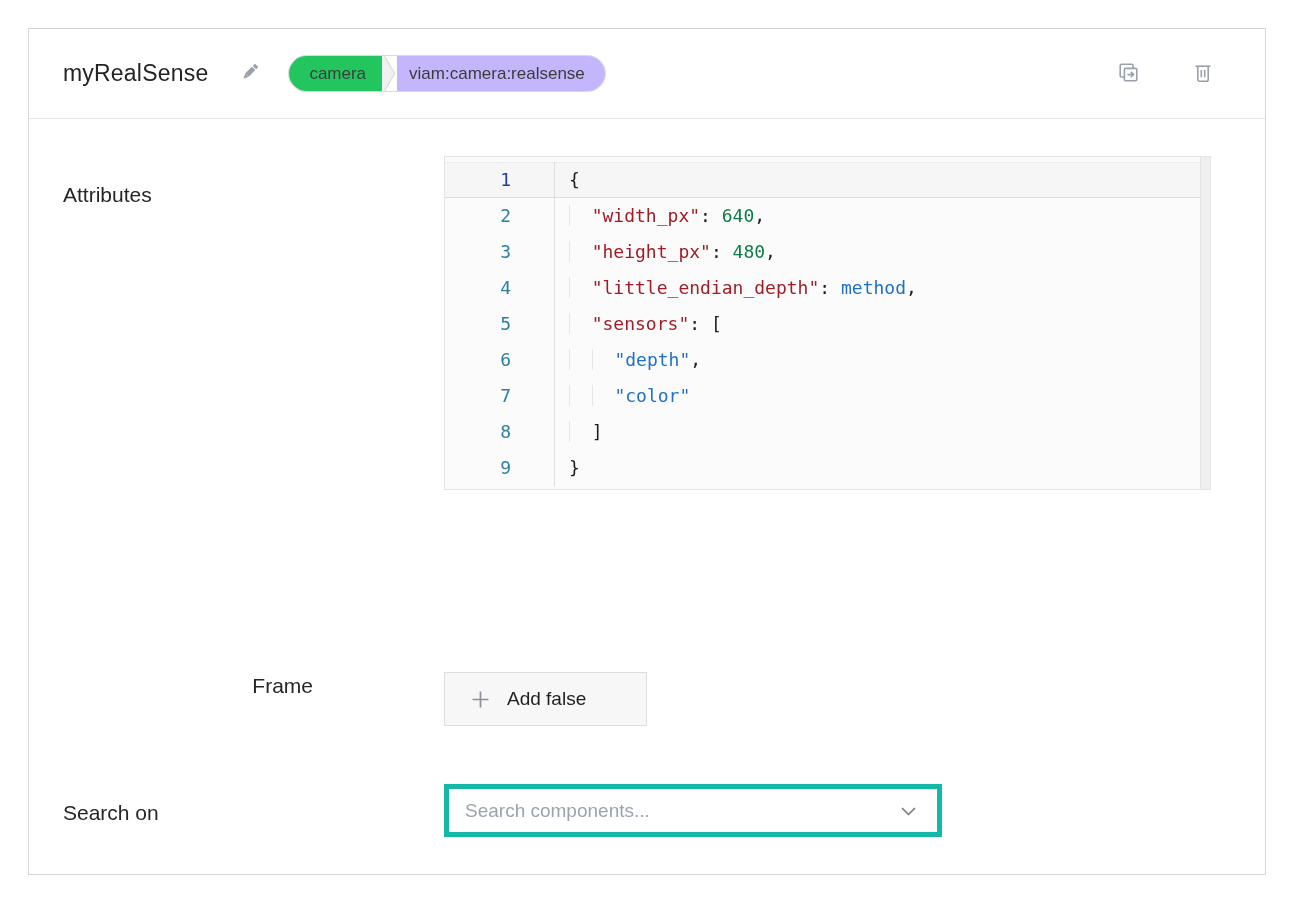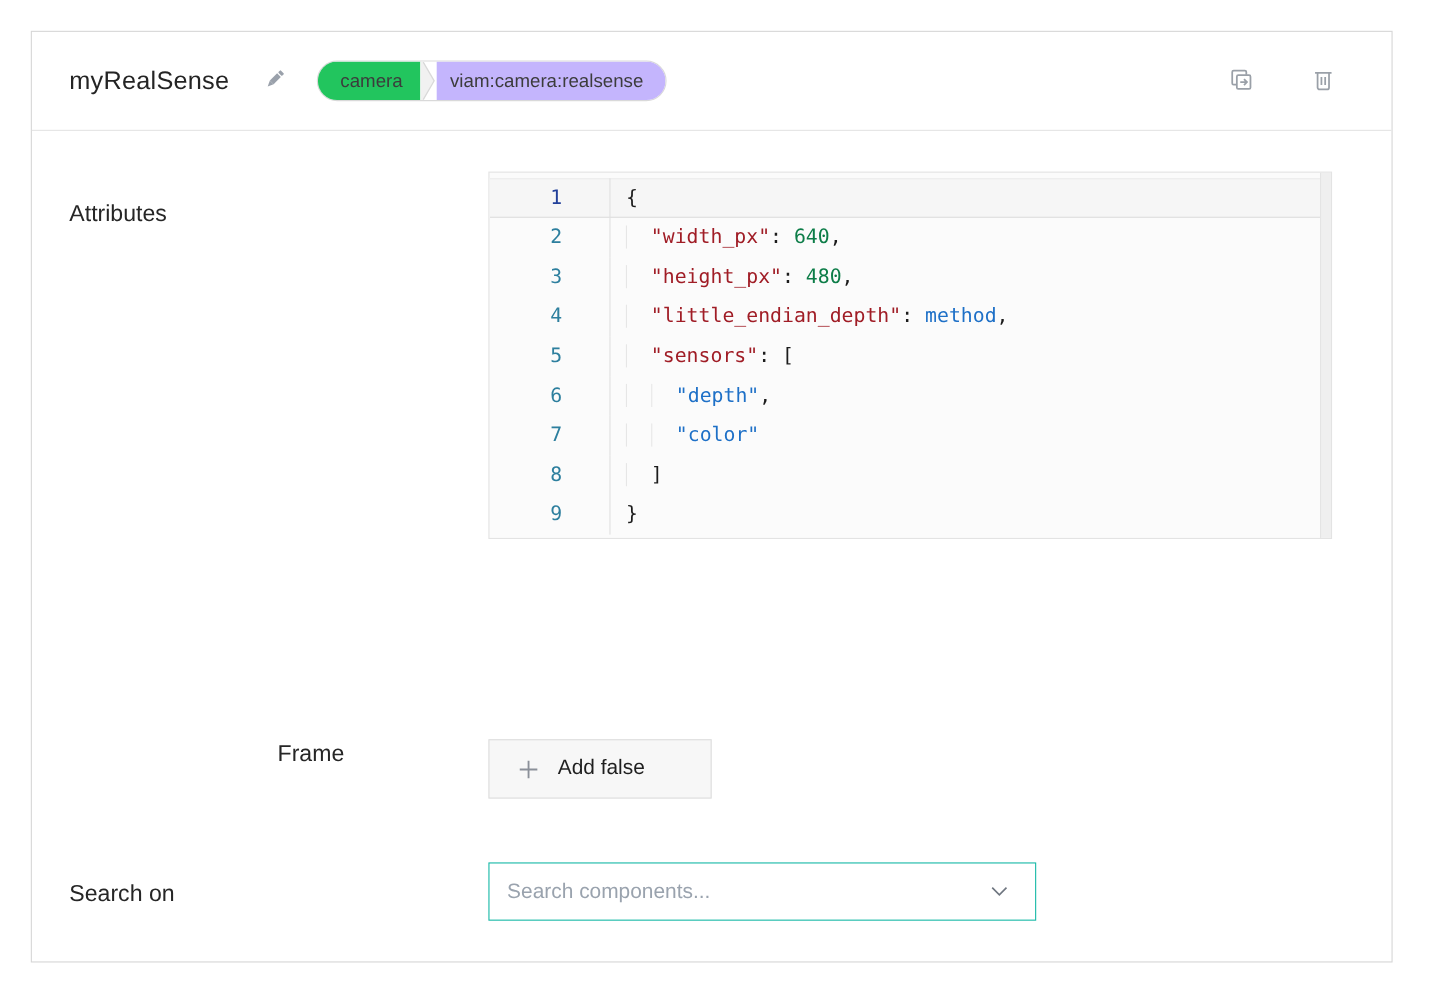--- a/index.html
+++ b/index.html
@@ -69,21 +69,21 @@
   .add-btn{
     position:absolute;left:415px;height:54px;display:inline-flex;align-items:center;
     gap:17px;padding:0 26px;background:#f7f7f7;border:1px solid #ddd;
     font-family:"Liberation Sans", sans-serif;font-size:19px;color:#1f1f1f;cursor:pointer;
   }
   #add-method-btn{top:499px;min-width:222px;}
   #add-frame-btn{top:643px;min-width:203px;}
   .plus{flex:none;display:inline-flex;}
   .select-wrap{position:absolute;left:415px;top:755px;width:498px;height:53px;}
   .select-input{
-    width:100%;height:100%;border:1px solid #14b8a6;background:#fff;
+    width:100%;height:100%;border:5px solid #14b8a6;background:#fff;
     padding:0 52px 0 16px;font-family:"Liberation Sans", sans-serif;font-size:19px;color:#333;
   }
   .select-input::placeholder{color:#9aa3ae;opacity:1;}
   .select-chevron{position:absolute;right:26px;top:50%;transform:translateY(-50%);cursor:pointer;}
 </style>
 </head>
 <body>
 
 <div class="card">
 

